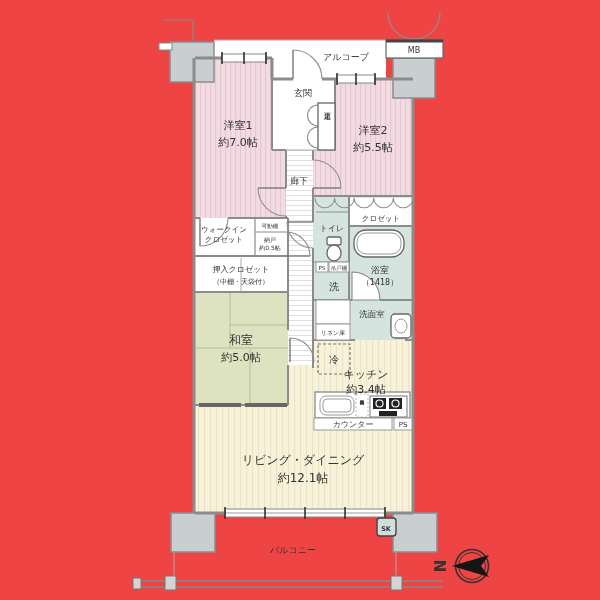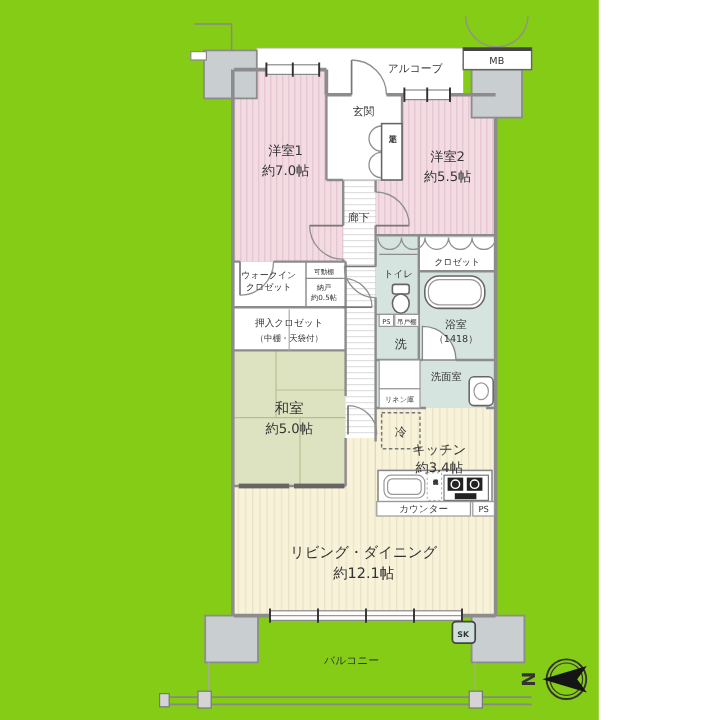--- a/index.html
+++ b/index.html
@@ -1,16 +1,16 @@
 <!DOCTYPE html>
 <html><head>
 <meta charset="utf-8">
 <style>
   html,body{margin:0;padding:0;background:#fff;}
-  .stage{width:499px;height:600px;position:relative;background:#84cc16;font-family:"DejaVu Sans",sans-serif;}
+  .stage{width:600px;height:600px;position:relative;background:#ef4444;font-family:"DejaVu Sans",sans-serif;}
   svg text{font-family:"DejaVu Sans",sans-serif;fill:#333;text-anchor:middle;}
   .wall{stroke:#8c8c8c;fill:none;}
   .w3{stroke-width:3;} .w2{stroke-width:2;} .w1{stroke-width:1.2;}
   .thin{stroke:#aaa;stroke-width:1;fill:none;}
   .door{stroke:#909090;stroke-width:1.1;fill:none;}
   .leaf{stroke:#777;stroke-width:1.4;fill:none;}
   .fixture{stroke:#666;stroke-width:1.3;fill:#fff;}
   .fixture2{stroke:#999;stroke-width:1;fill:none;}
   .smallbox{fill:#fff;stroke:#999;stroke-width:1;}
   .vtext{writing-mode:vertical-rl;text-orientation:upright;}

